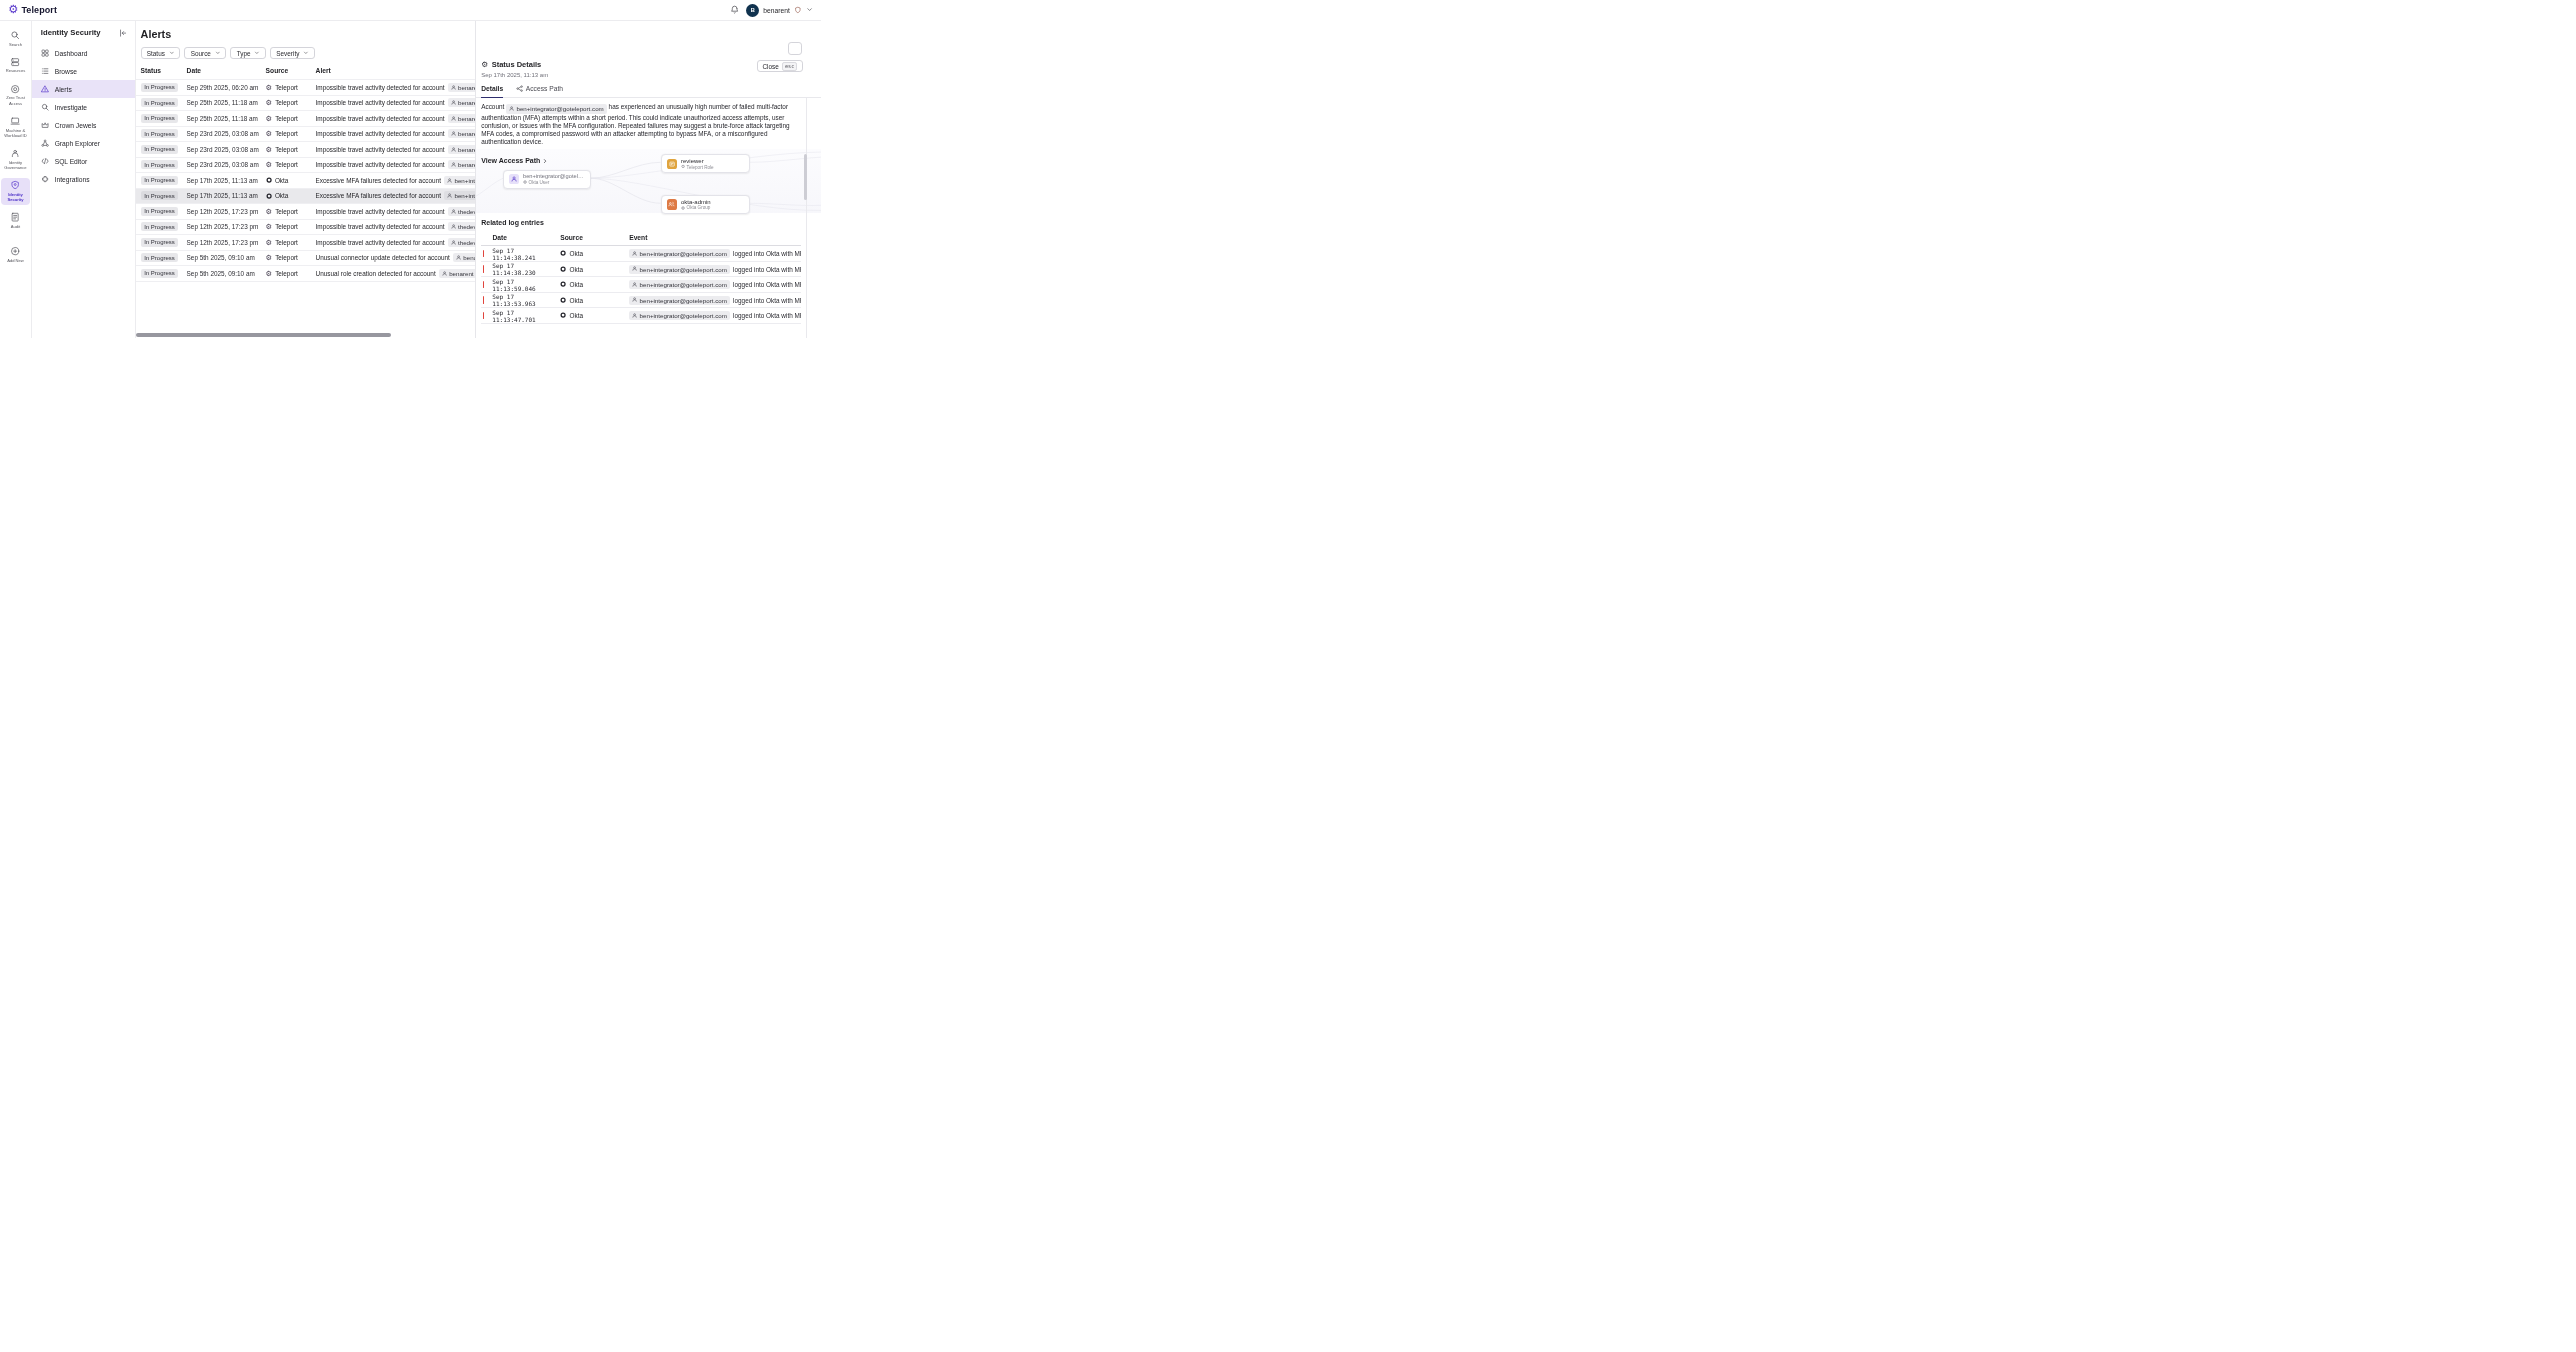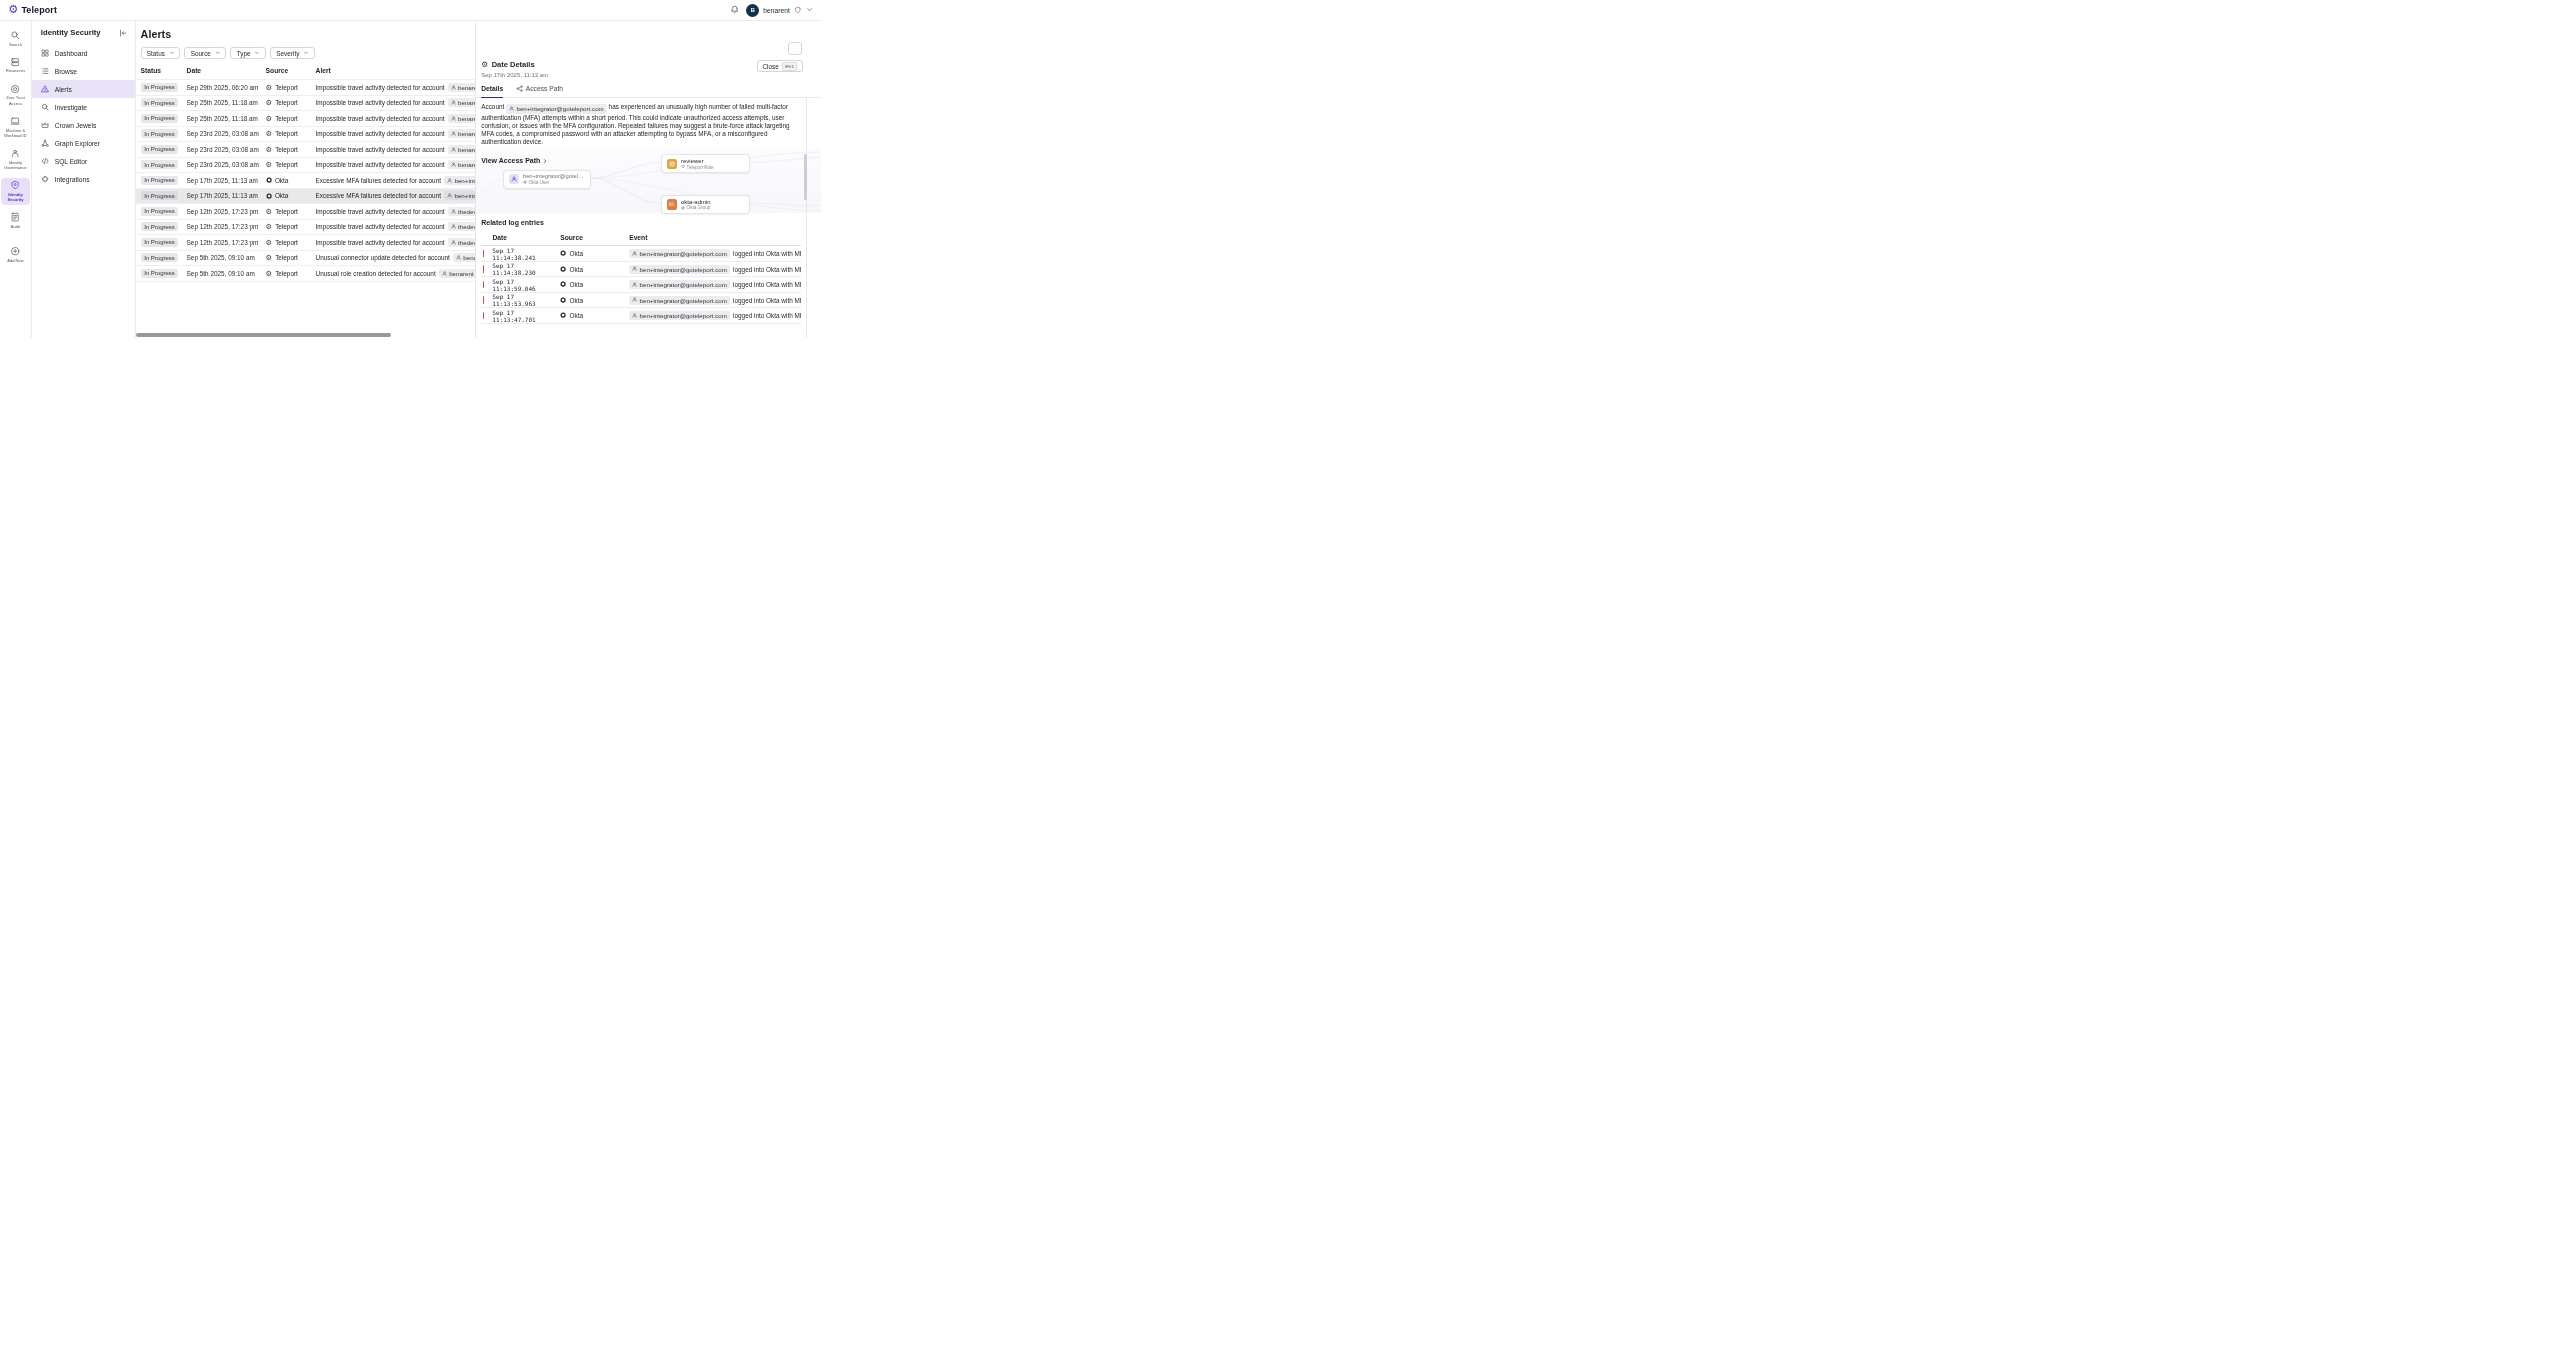--- a/index.html
+++ b/index.html
@@ -614,21 +614,21 @@
       <svg width="7.2" height="7.2" viewBox="0 0 24 24" fill="none" stroke="#3A3A42" stroke-width="1.8" stroke-linecap="round">
           <path d="M20 12a8 8 0 1 1-2.3-5.6"></path>
           <path d="M20 4v4h-4"></path>
         </svg>
     </button>
 
     <div class="panel-head">
       <div class="head-left">
         <div class="title-row">
           <span class="panel-gear">⚙</span>
-          <span class="panel-title">Date Details</span>
+          <span class="panel-title">Status Details</span>
         </div>
         <div class="panel-ts">Sep 17th 2025, 11:13 am</div>
       </div>
       <button class="close-btn">
         <span>Close</span>
         <kbd class="esc">esc</kbd>
       </button>
     </div>
 
     <div class="tabs">

